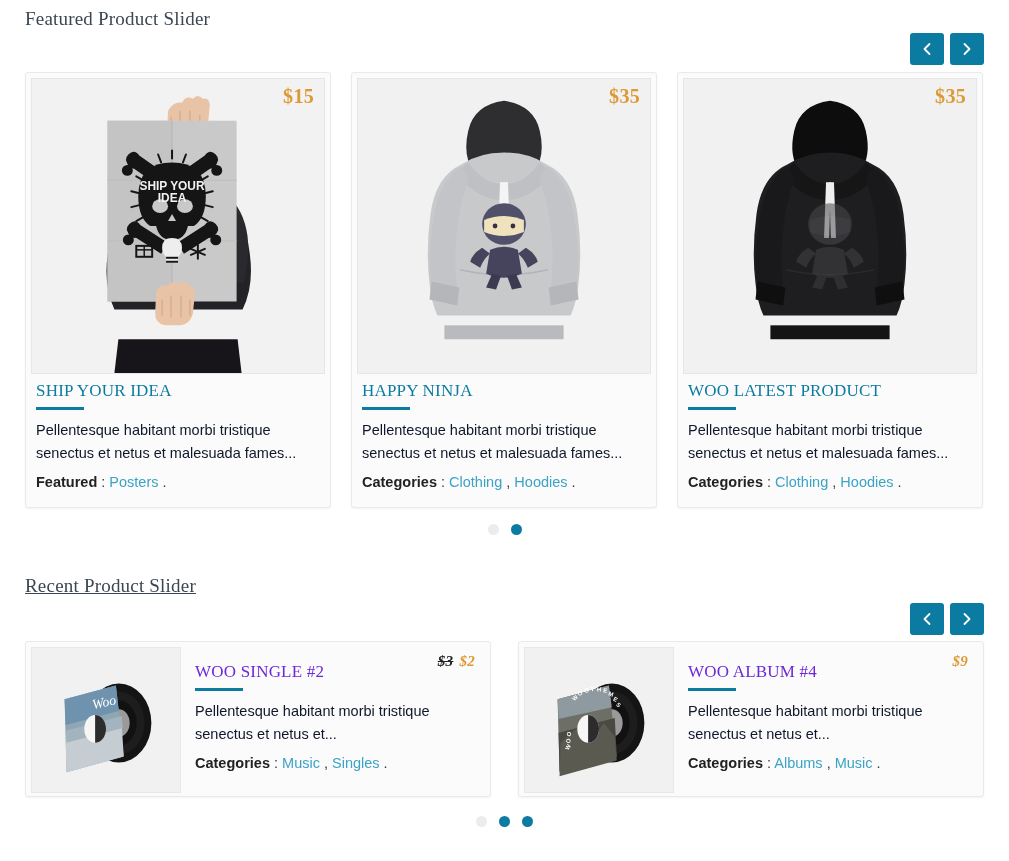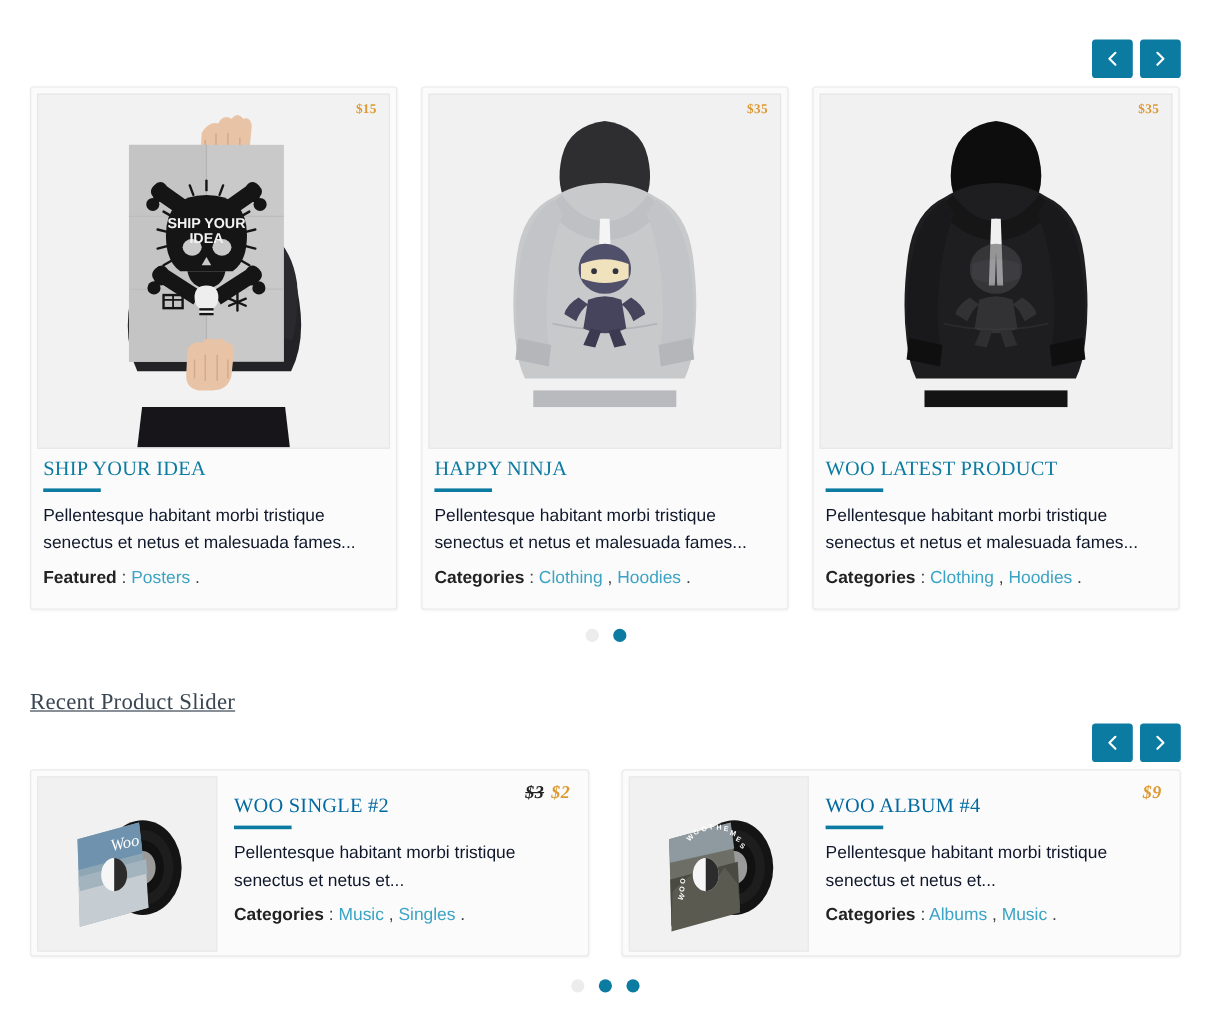--- a/index.html
+++ b/index.html
@@ -76,21 +76,21 @@
     height: 296px;
     border: 1px solid #e6e6e6;
     background: #f0f0f0;
     overflow: hidden;
   }
   .price-tag {
     position: absolute;
     top: 6px;
     right: 10px;
     font-family: "Liberation Serif", serif;
-    font-size: 11px;
+    font-size: 20px;
     font-weight: 700;
     color: #dd9933;
     z-index: 5;
     letter-spacing: .3px;
   }
   .card-body {
     padding: 8px 5px 14px 5px;
   }
   .card-title {
     font-family: "Liberation Serif", serif;
@@ -187,36 +187,37 @@
   }
   .recent-price .old {
     color: #222;
     text-decoration: line-through;
     margin-right: 6px;
   }
   .recent-title {
     font-family: "Liberation Serif", serif;
     font-size: 17px;
     font-weight: 400;
-    color: #0369a1;
+    color: #6d28d9;
     text-transform: uppercase;
     line-height: 1.1;
     letter-spacing: .2px;
     cursor: pointer;
   }
 
   
   .art { position: absolute; inset: 0; }
   svg.art { width: 100%; height: 100%; display: block; }
 </style>
 </head>
 <body>
 
 <div class="page">
 
+  <h2 class="section-heading" style="position:absolute;left:25px;top:9px;">Featured Product Slider</h2>
 
   <div class="nav-group" style="top:33px;">
     <button class="nav-btn">
       <svg width="10" height="14" viewBox="0 0 10 14">
         <polyline points="7.5,2 2.5,7 7.5,12" fill="none" stroke="#ffffff" stroke-width="1.8" stroke-linecap="round" stroke-linejoin="round"></polyline>
       </svg>
     </button>
     <button class="nav-btn">
       <svg width="10" height="14" viewBox="0 0 10 14">
         <polyline points="2.5,2 7.5,7 2.5,12" fill="none" stroke="#ffffff" stroke-width="1.8" stroke-linecap="round" stroke-linejoin="round"></polyline>

